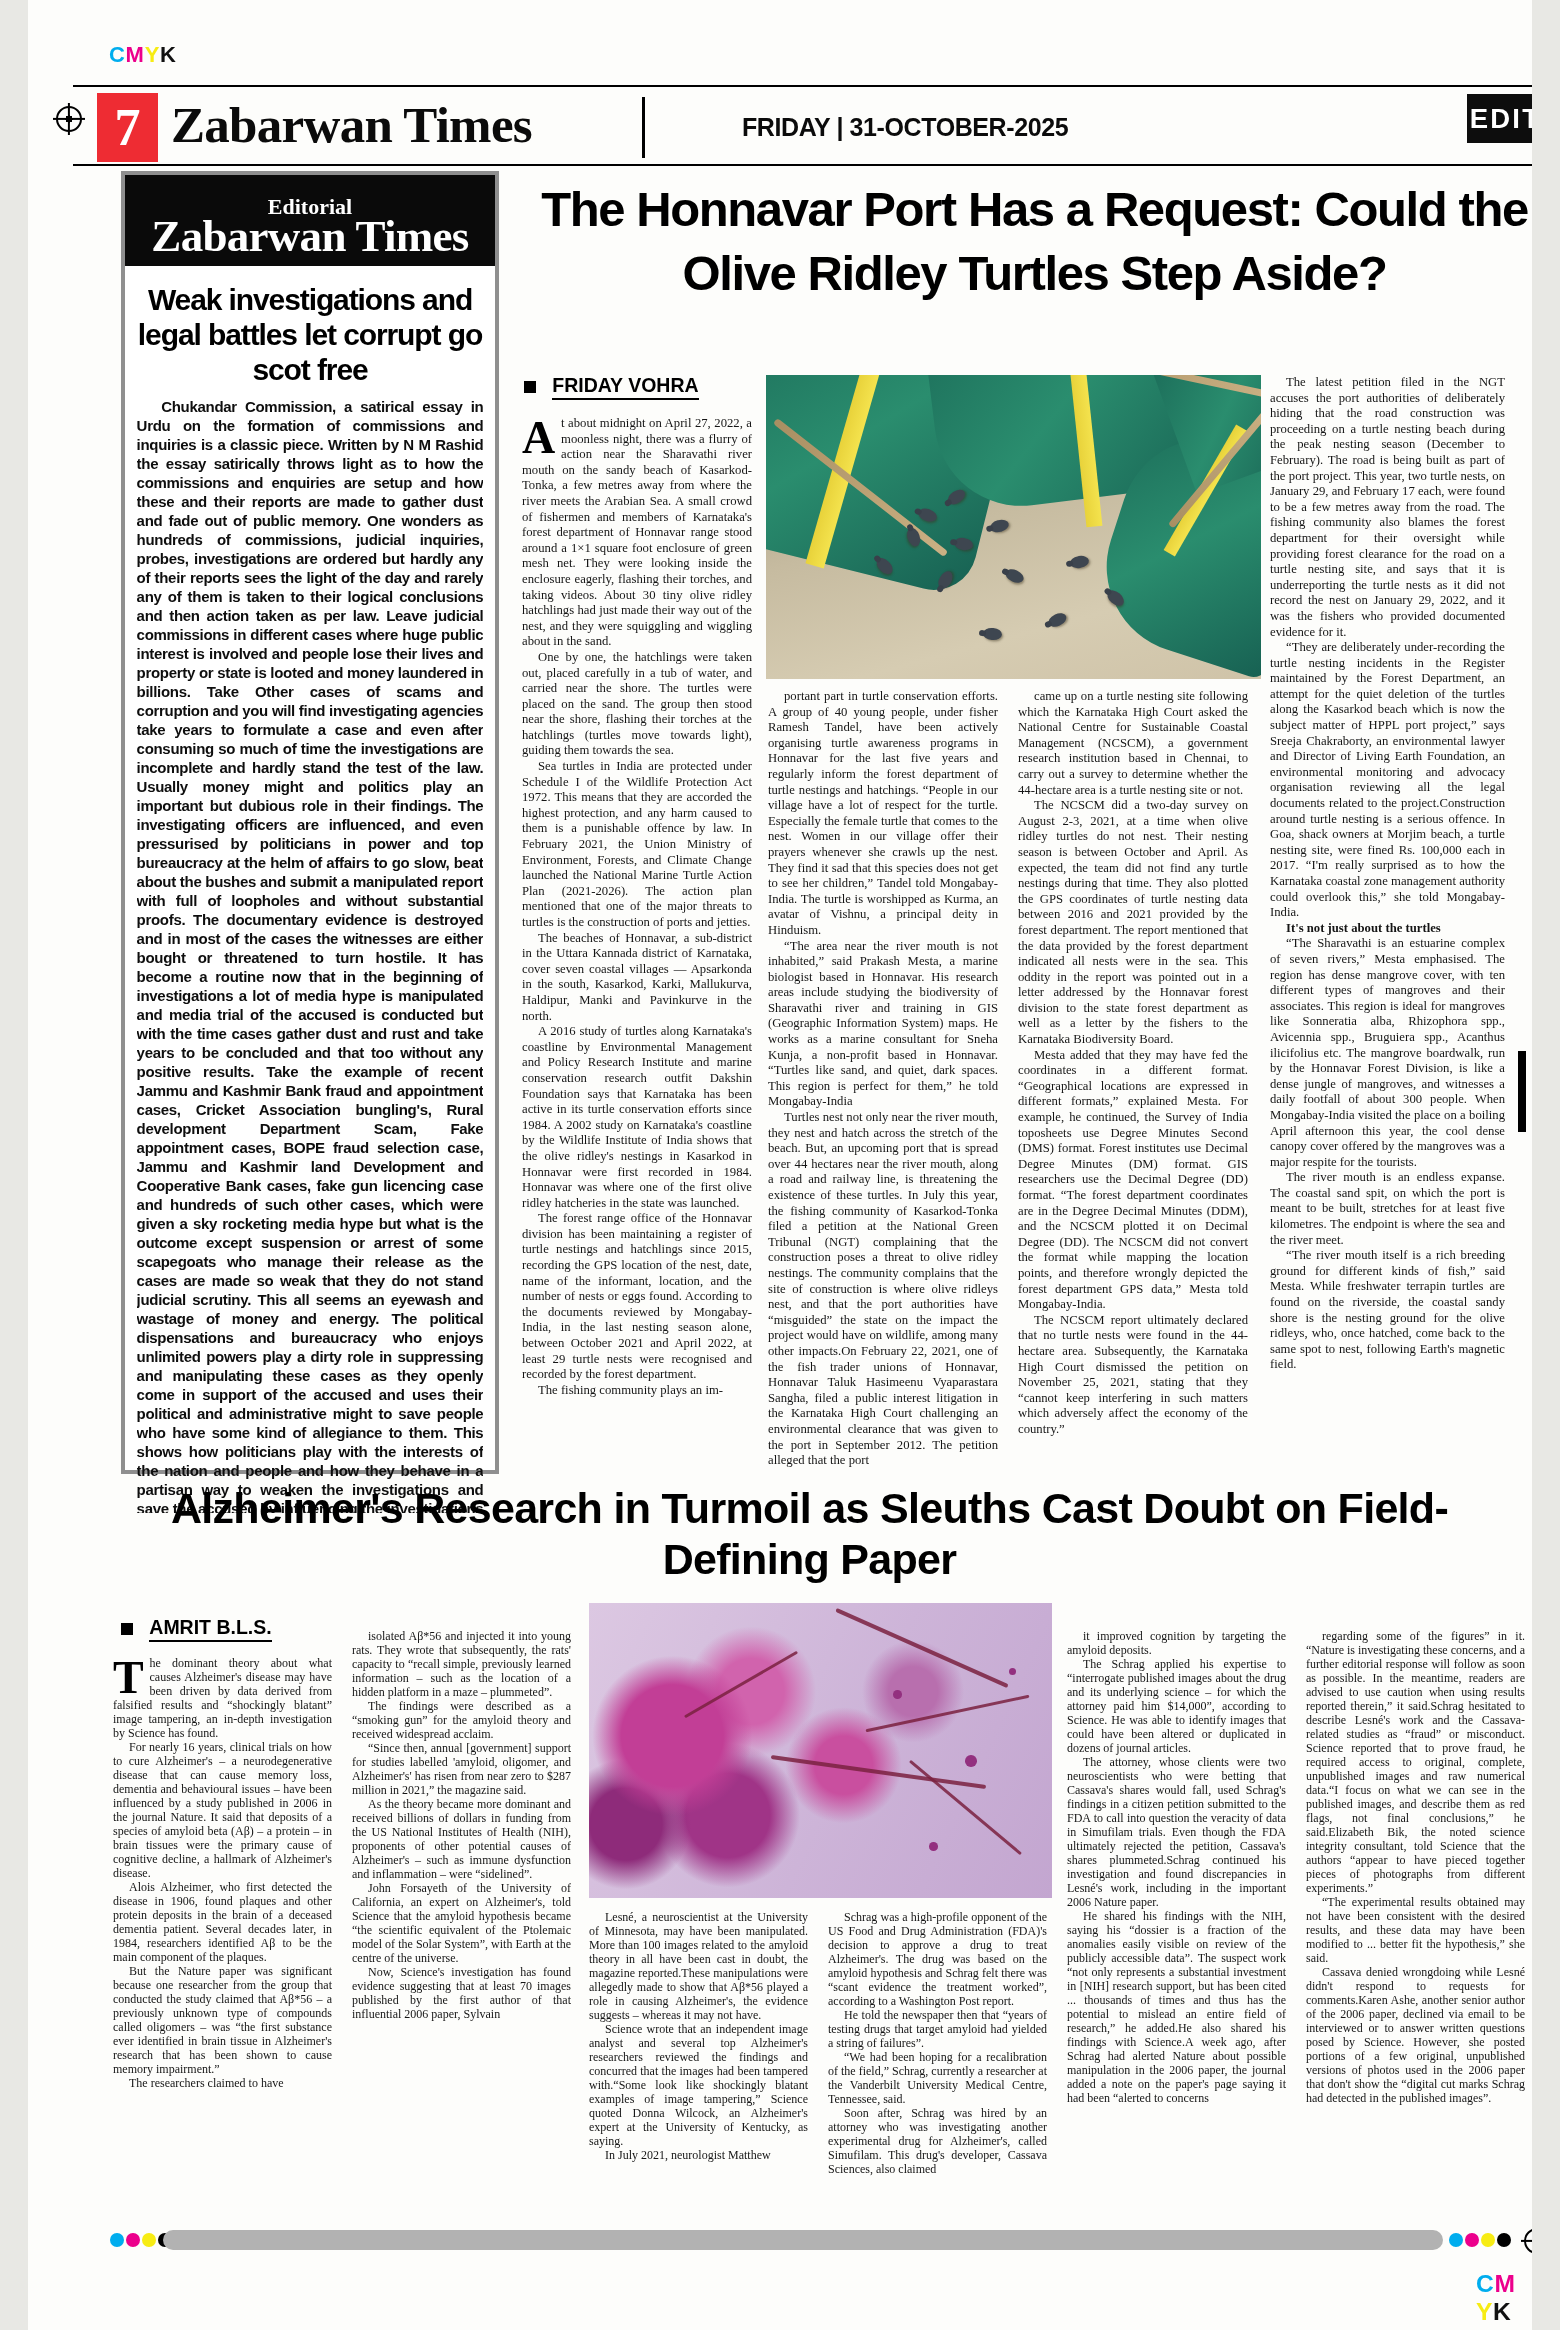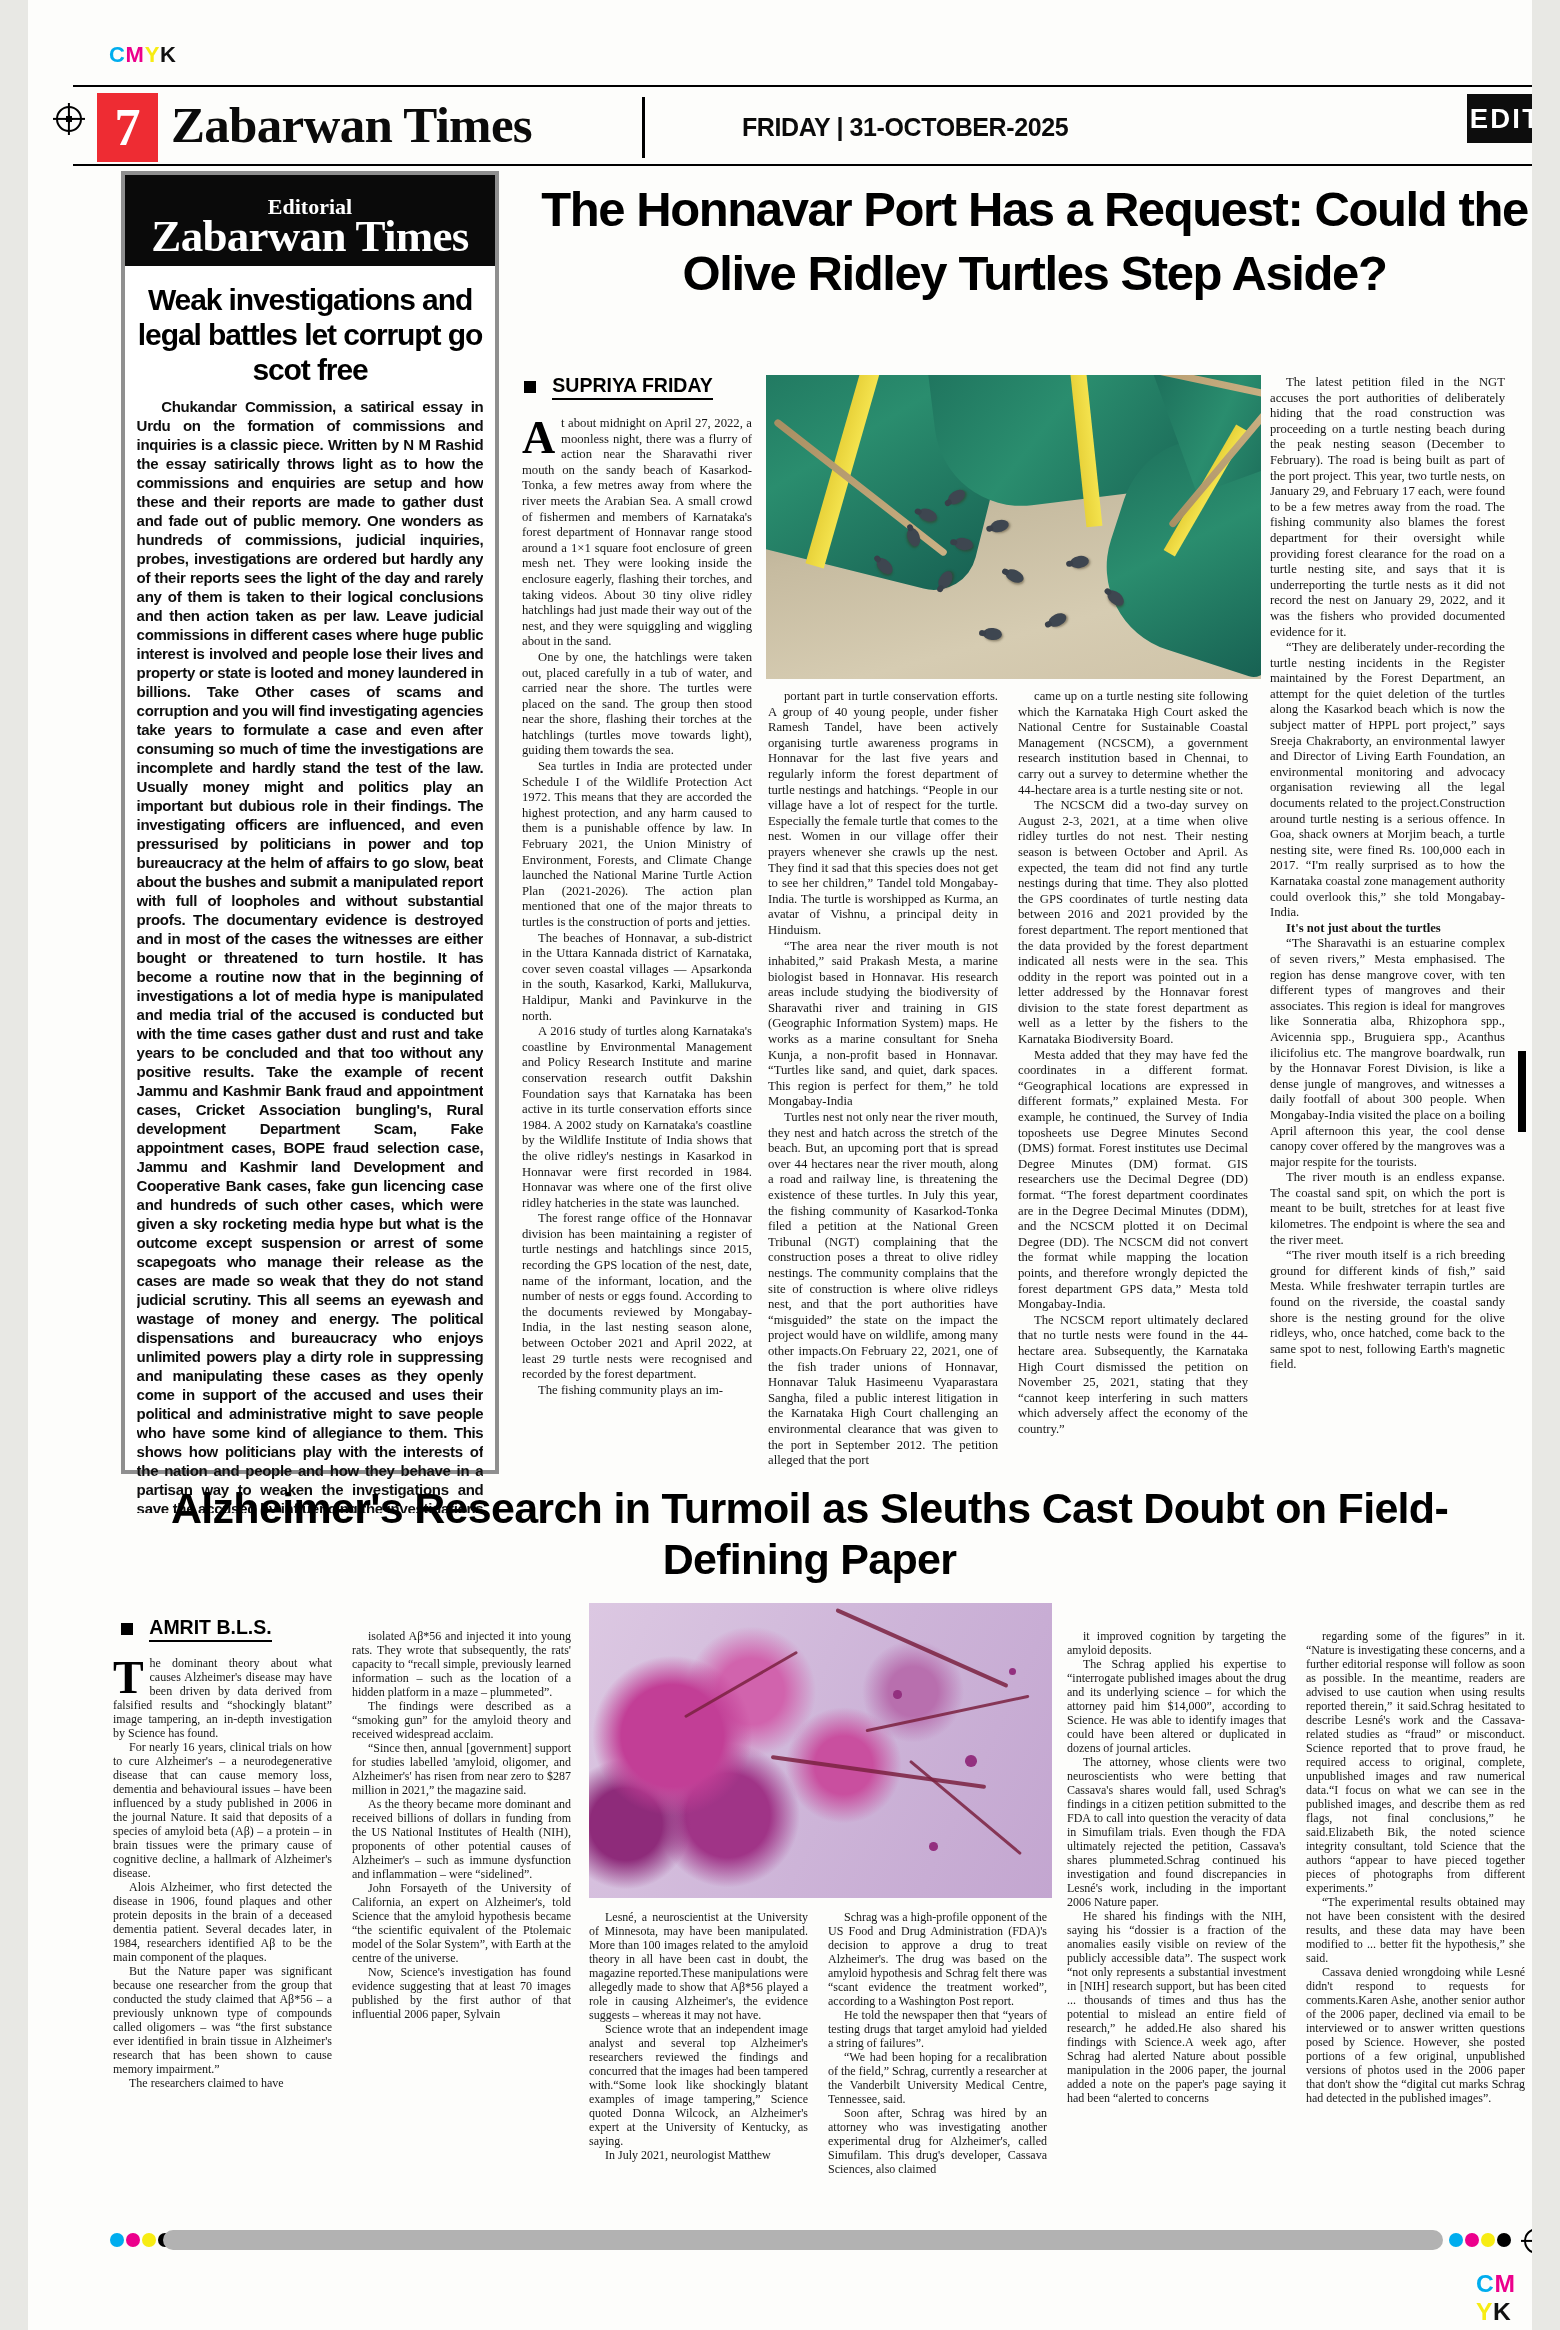--- a/index.html
+++ b/index.html
@@ -141,21 +141,21 @@
     </div>
     <div class="ed-headline">Weak investigations and legal battles let corrupt go scot free</div>
     <div class="ed-body">
       <p>Chukandar Commission, a satirical essay in Urdu on the formation of commissions and inquiries is a classic piece. Written by N M Rashid the essay satirically throws light as to how the commissions and enquiries are setup and how these and their reports are made to gather dust and fade out of public memory. One wonders as hundreds of commissions, judicial inquiries, probes, investigations are ordered but hardly any of their reports sees the light of the day and rarely any of them is taken to their logical conclusions and then action taken as per law. Leave judicial commissions in different cases where huge public interest is involved and people lose their lives and property or state is looted and money laundered in billions. Take Other cases of scams and corruption and you will find investigating agencies take years to formulate a case and even after consuming so much of time the investigations are incomplete and hardly stand the test of the law. Usually money might and politics play an important but dubious role in their findings. The investigating officers are influenced, and even pressurised by politicians in power and top bureaucracy at the helm of affairs to go slow, beat about the bushes and submit a manipulated report with full of loopholes and without substantial proofs. The documentary evidence is destroyed and in most of the cases the witnesses are either bought or threatened to turn hostile. It has become a routine now that in the beginning of investigations a lot of media hype is manipulated and media trial of the accused is conducted but with the time cases gather dust and rust and take years to be concluded and that too without any positive results. Take the example of recent Jammu and Kashmir Bank fraud and appointment cases, Cricket Association bungling's, Rural development Department Scam, Fake appointment cases, BOPE fraud selection case, Jammu and Kashmir land Development and Cooperative Bank cases, fake gun licencing case and hundreds of such other cases, which were given a sky rocketing media hype but what is the outcome except suspension or arrest of some scapegoats who manage their release as the cases are made so weak that they do not stand judicial scrutiny. This all seems an eyewash and wastage of money and energy. The political dispensations and bureaucracy who enjoys unlimited powers play a dirty role in suppressing and manipulating these cases as they openly come in support of the accused and uses their political and administrative might to save people who have some kind of allegiance to them. This shows how politicians play with the interests of the nation and people and how they behave in a partisan way to weaken the investigations and save the accused by influencing the investigations in different ways. Corruption is a religious, social and ethical sin and a crime which should be eradicated and persons involved never left unpunished.</p>
     </div>
   </div>
 
   <div class="headline turtle-headline">The Honnavar Port Has a Request: Could the Olive Ridley Turtles Step Aside?</div>
   <div class="byline" style="left:496px;top:374px;">
     <span class="sq"></span>
-    <span class="name">SUPRIYA FRIDAY</span>
+    <span class="name">FRIDAY VOHRA</span>
   </div>
 
   <div class="photo turtle-photo">
     <i class="mesh m1"></i>
     <i class="mesh m2"></i>
     <i class="mesh m3"></i>
     <i class="mesh m4"></i>
     <i class="stripe s1"></i>
     <i class="stripe s2"></i>
     <i class="stripe s3"></i>

